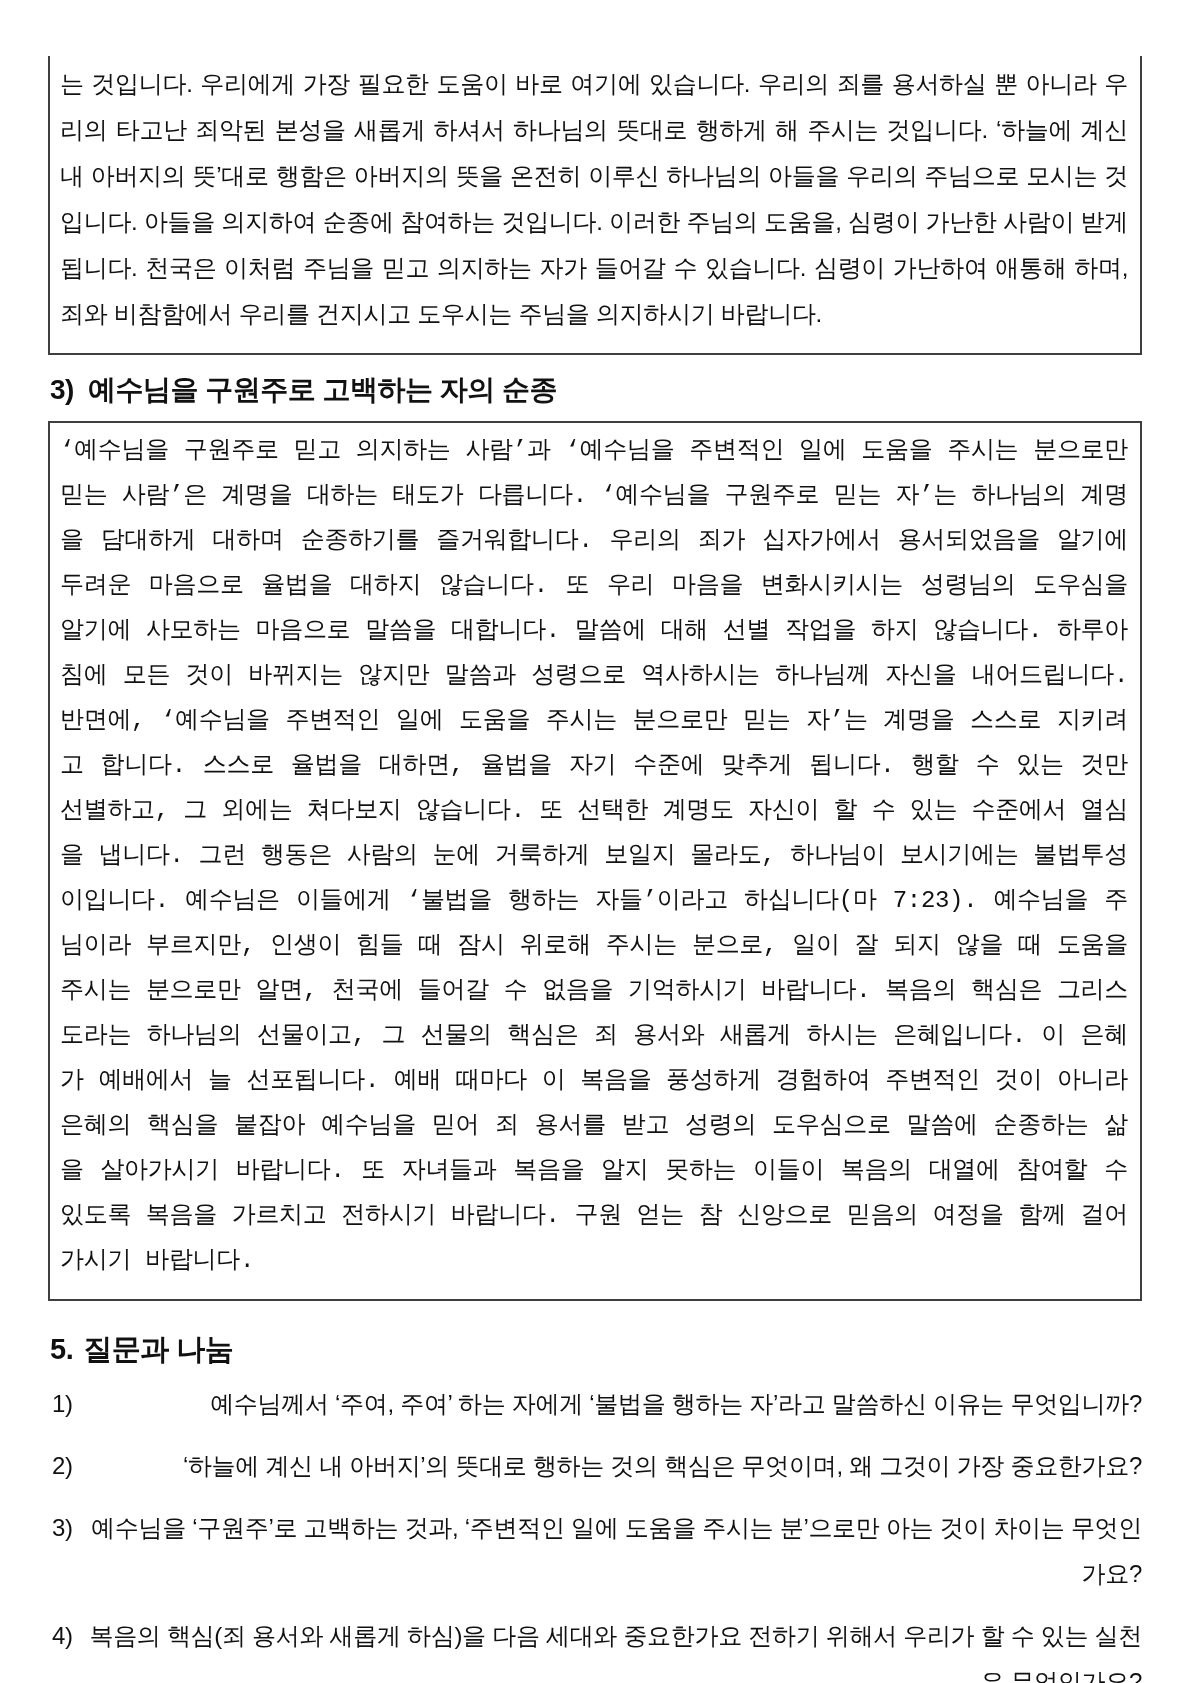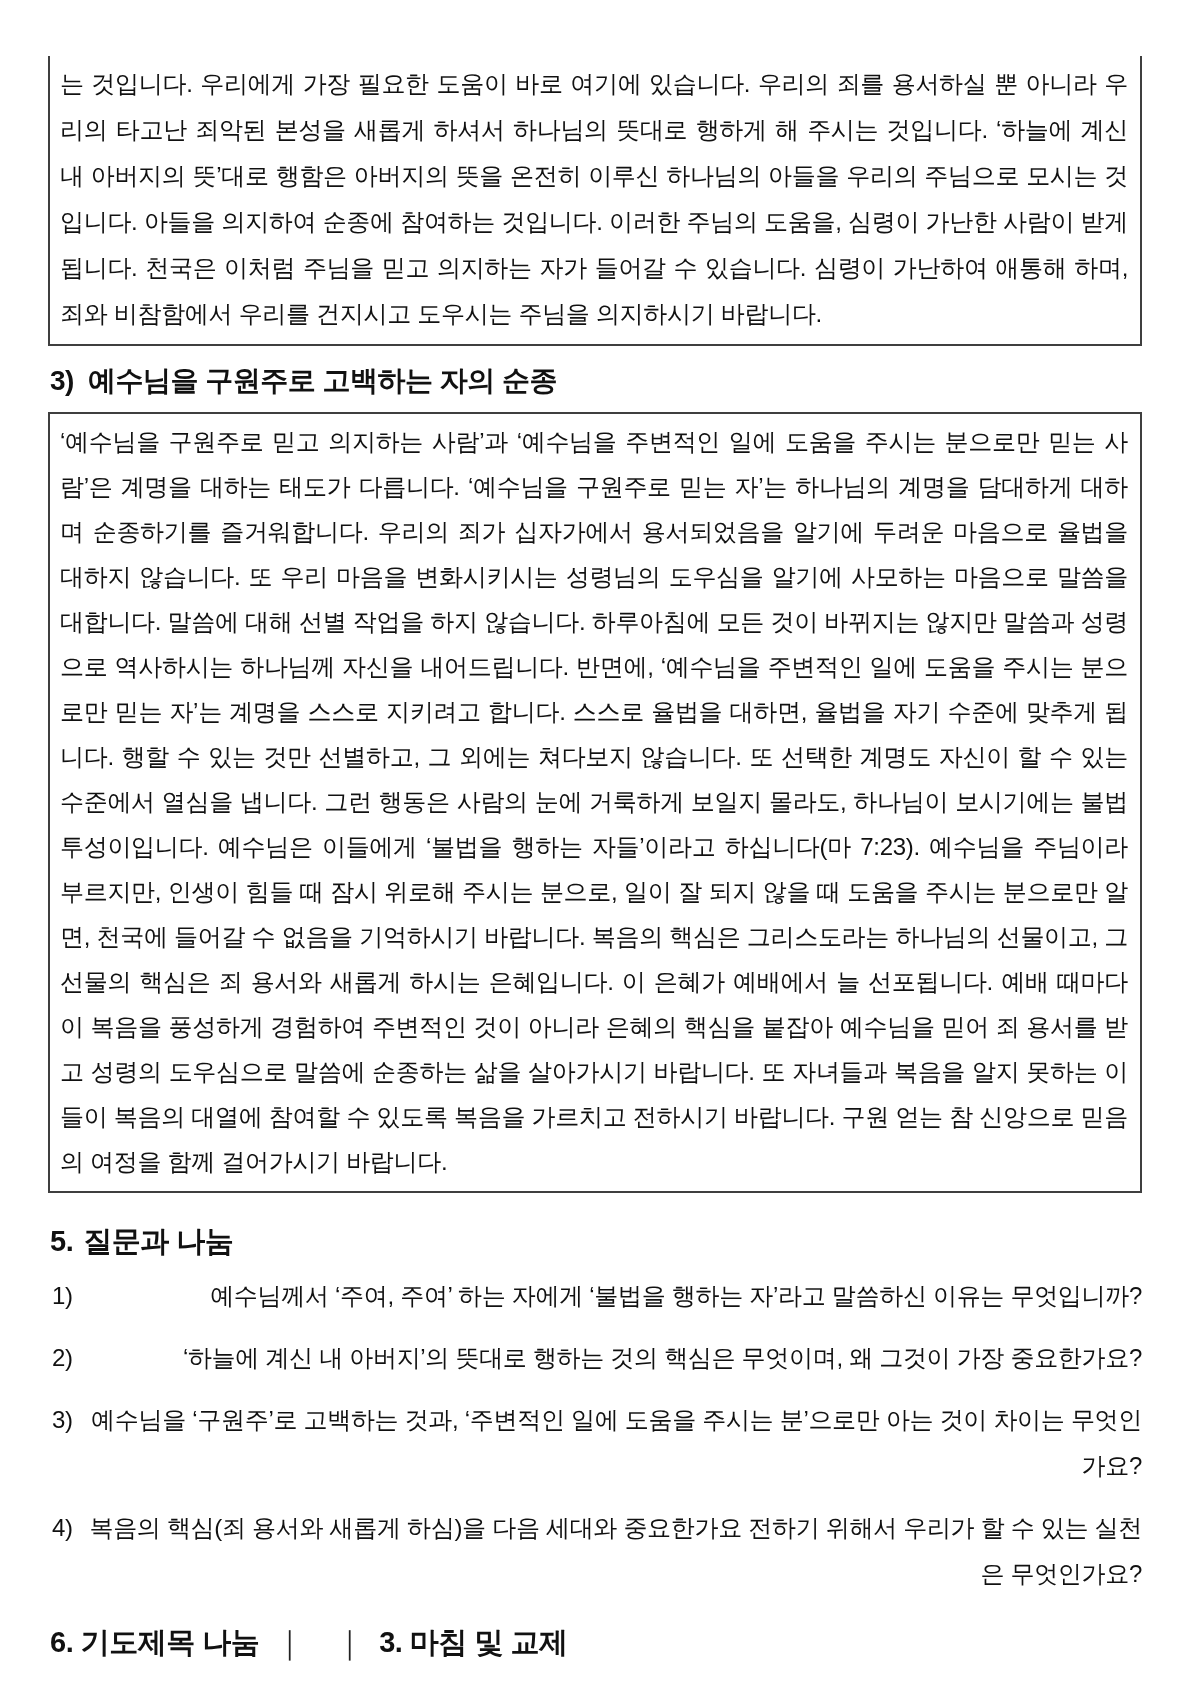--- a/index.html
+++ b/index.html
@@ -16,36 +16,37 @@
   }
   .page {
     box-sizing: border-box;
     width: 1190px;
     height: 1683px;
     padding: 0 48px;
   }
   .box {
     box-sizing: border-box;
     border: 2px solid #3f3f3f;
-    padding: 5px 12px 7px 10px;
+    padding: 5px 12px 16px 10px;
   }
   .body-text {
     margin: 0;
     font-size: 24px;
     line-height: 46px;
     text-align: justify;
     word-break: break-all;
     letter-spacing: -0.3px;
   }
   .box-continued {
     margin-top: 56px;
     border-top: none;   
   }
   .box-main {
     margin-top: 13px;
+    font-family: Liberation Mono, monospace;
   }
   .box-main .body-text {
     line-height: 45px;
   }
   .subheading {
     display: flex;
     margin: 17px 0 0 2px;
     font-size: 28px;
     font-weight: bold;
     line-height: 36px;

